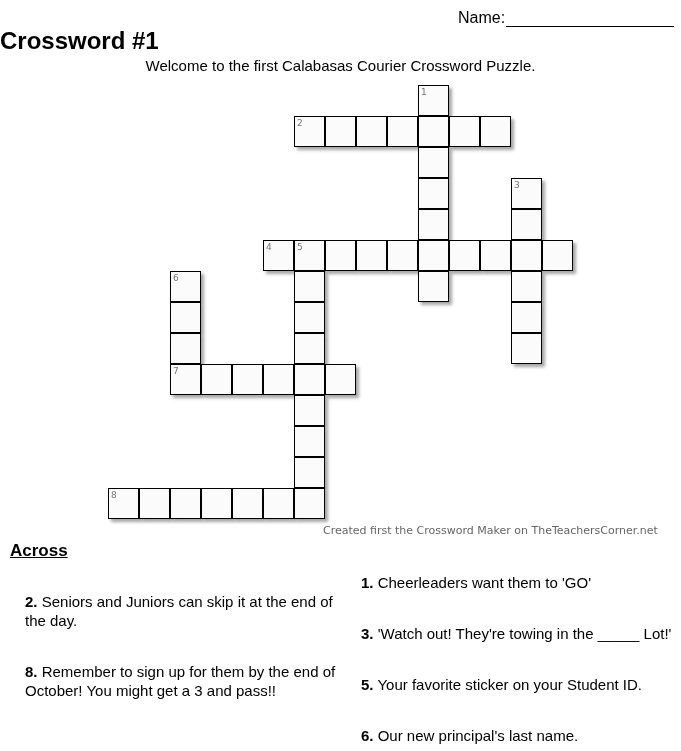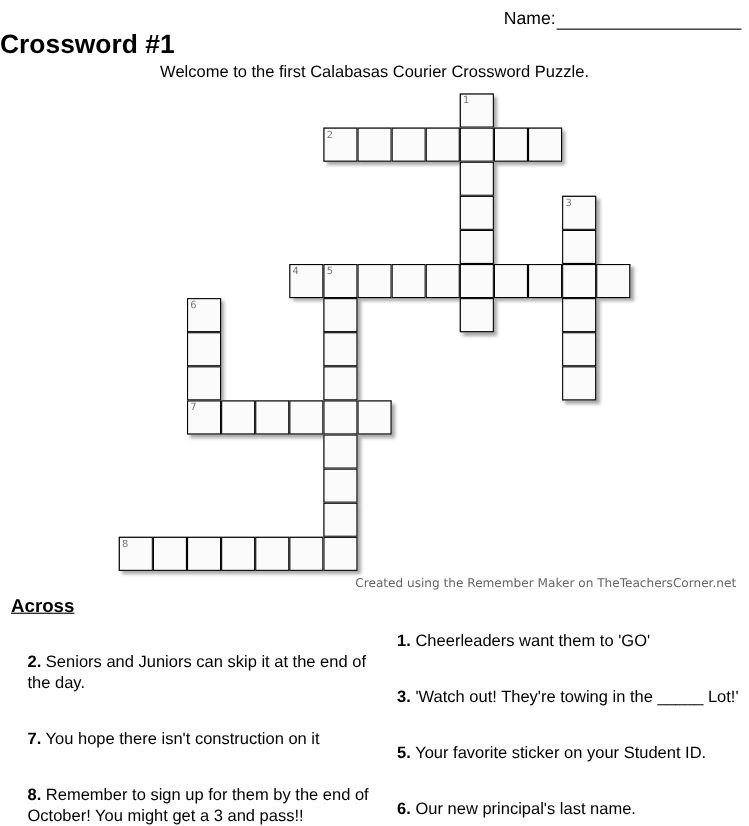--- a/index.html
+++ b/index.html
@@ -140,26 +140,25 @@
     <div class="cell-layer" style="left: 108px; top: 488px;">
       <span class="cell-num">8</span>
     </div>
     <div class="cell-layer" style="left: 139px; top: 488px;"></div>
     <div class="cell-layer" style="left: 170px; top: 488px;"></div>
     <div class="cell-layer" style="left: 201px; top: 488px;"></div>
     <div class="cell-layer" style="left: 232px; top: 488px;"></div>
     <div class="cell-layer" style="left: 263px; top: 488px;"></div>
   </div>
 
-<div class="credit">Created using the Remember Maker on TheTeachersCorner.net</div>
+<div class="credit">Created first the Crossword Maker on TheTeachersCorner.net</div>
 
 <div class="clues across">
   <div class="clue-heading">Across</div>
   <div class="clue"><b>2.</b> <span>Seniors and Juniors can skip it at the end of the day.</span></div>
-  <div class="clue"><b>7.</b> <span>You hope there isn't construction on it</span></div>
   <div class="clue"><b>8.</b> <span>Remember to sign up for them by the end of October! You might get a 3 and pass!!</span></div>
 </div>
 
 <div class="clues down">
   <div class="clue"><b>1.</b> <span>Cheerleaders want them to 'GO'</span></div>
   <div class="clue"><b>3.</b> <span>'Watch out! They're towing in the _____ Lot!'</span></div>
   <div class="clue"><b>5.</b> <span>Your favorite sticker on your Student ID.</span></div>
   <div class="clue"><b>6.</b> <span>Our new principal's last name.</span></div>
 </div>
 

